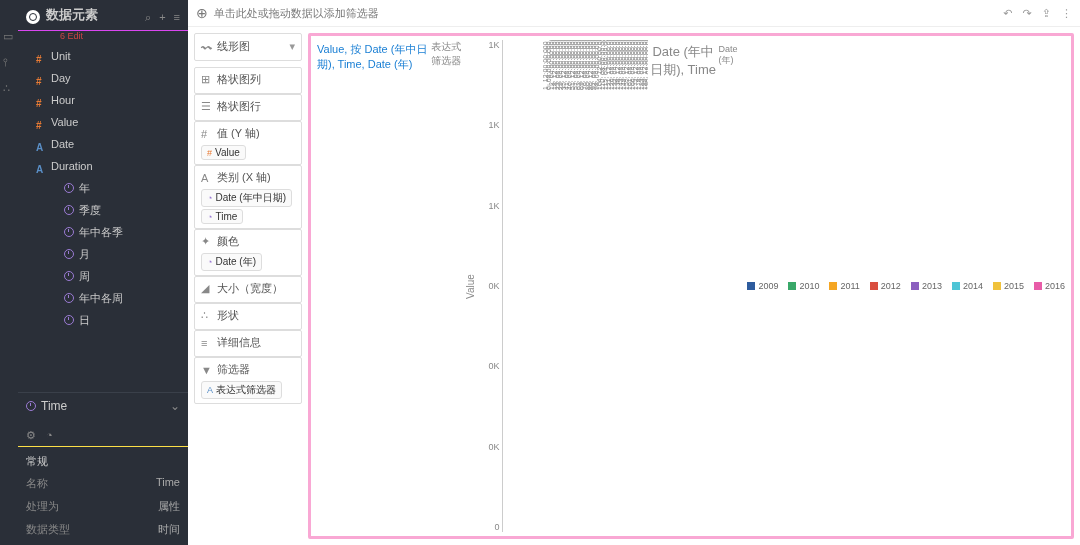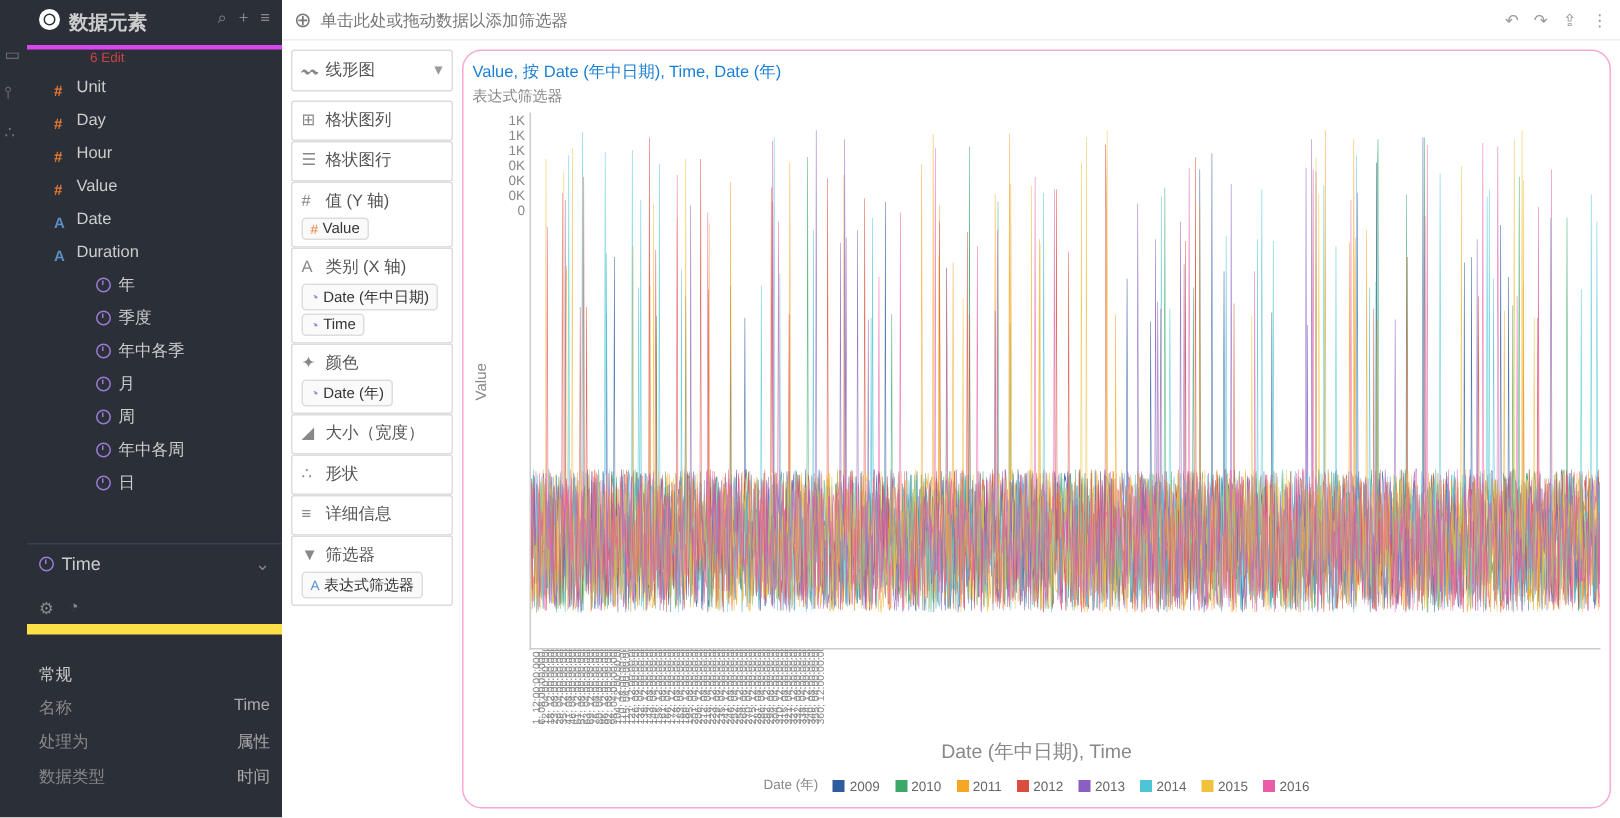--- a/index.html
+++ b/index.html
@@ -1,61 +1,61 @@
 <!DOCTYPE html>
 <html><head>
 <meta charset="utf-8">
 <style>
 *{margin:0;padding:0;box-sizing:border-box;font-family:"Microsoft YaHei",Arial,sans-serif}
 body{background:#fff;display:flex;height:545px;width:1080px;overflow:hidden;font-size:11px;color:#333}
 .sidebar{width:170px;background:#2a2f38;color:#ccc;display:flex;flex-direction:column;flex-shrink:0}
-.sb-head{display:flex;align-items:flex-start;padding:6px 8px;border-bottom:3px solid #d946ef}
+.sb-head{display:flex;align-items:flex-end;padding:6px 8px;border-bottom:1px solid #d946ef}
 .sb-logo{width:14px;height:14px;background:#fff;border-radius:50%;margin-right:6px;position:relative}
 .sb-logo::after{content:"";position:absolute;inset:3px;border:1.5px solid #2a2f38;border-radius:50%}
 .sb-title{font-weight:bold;font-size:13px;flex:1}
 .sb-icons{display:flex;gap:8px;color:#888}
 .sb-icons span{cursor:pointer}
 .sb-body{flex:1;overflow-y:auto;padding:4px 0}
 .sb-item{display:flex;align-items:center;padding:2px 4px 2px 18px;font-size:11px;cursor:pointer;line-height:18px}
 .sb-item.d2{padding-left:46px}
 .tri{width:0;height:0;border-left:4px solid #888;border-top:3px solid transparent;border-bottom:3px solid transparent;margin-right:4px;transform:rotate(90deg)}
 .ic{width:10px;height:10px;display:inline-flex;margin-right:5px;flex-shrink:0}
 .ic.hash{color:#e87b35;font-weight:bold;font-size:10px}
 .ic.A{color:#5a8fc7;font-weight:bold;font-size:10px}
 .ic.clk{border:1.5px solid #9b7bd4;border-radius:50%;position:relative}
 .ic.clk::after{content:"";position:absolute;left:3px;top:1px;width:1px;height:3px;background:#9b7bd4;box-shadow:0 3px 0 -0.5px #9b7bd4}
 .sb-panel{border-top:1px solid #3a404a;padding:6px 8px}
 .sb-ptitle{display:flex;align-items:center;font-size:12px;margin-bottom:6px}
 .sb-tabs{display:flex;gap:10px;padding:4px 8px;color:#888}
-.sb-sec{padding:16px 8px;border-top:7px solid #fde047}
+.sb-sec{padding:4px 8px;border-top:1px solid #fde047}
 .sb-row{display:flex;justify-content:space-between;padding:4px 0;font-size:11px;color:#aaa}
 .sb-row .lbl{color:#888}
 .lnav{width:18px;background:#2a2f38;display:flex;flex-direction:column;align-items:center;padding-top:30px;gap:14px;color:#777;flex-shrink:0}
 .lnav div{width:12px;height:12px;cursor:pointer}
 .main{flex:1;display:flex;flex-direction:column;overflow:hidden}
 .topbar{display:flex;align-items:center;padding:5px 8px;border-bottom:1px solid #eee;font-size:11px;color:#777}
 .topbar .plus{margin-right:6px;font-size:14px}
 .topbar .sp{flex:1}
 .topbar .act{display:flex;gap:10px;color:#999}
 .content{flex:1;display:flex;overflow:hidden;padding:6px}
 .cfg{width:108px;display:flex;flex-direction:column;gap:6px;margin-right:6px;flex-shrink:0}
 .cfg-box{border:1px solid #ddd;border-radius:2px;padding:4px 6px;background:#fff}
 .cfg-head{display:flex;align-items:center;font-size:11px;color:#555;margin-bottom:2px}
 .cfg-head .cic{width:12px;margin-right:4px;color:#888;font-size:11px}
 .chev{margin-left:auto;color:#999}
 .pill{display:inline-flex;align-items:center;border:1px solid #ddd;border-radius:3px;padding:1px 5px;font-size:10px;margin:2px 2px 0 0;background:#fafafa}
 .pill .pic{margin-right:3px;font-size:9px}
 .pill.o .pic{color:#e87b35}
 .pill.p .pic{color:#9b7bd4}
 .pill.b .pic{color:#5a8fc7}
-.chart{flex:1;border:1px solid #f9a8d4;border-radius:13px;display:flex;flex-direction:column;overflow:hidden;padding:4px 6px}
+.chart{flex:1;border:3px solid #f9a8d4;border-radius:2px;display:flex;flex-direction:row;overflow:hidden;padding:4px 6px}
 .ch-title{font-size:11px;color:#1a7fd4;padding:2px 0}
 .ch-sub{font-size:10px;color:#888;padding-bottom:4px}
 .ch-body{flex:1;position:relative;display:flex}
-.yaxis{display:flex;flex-direction:column;font-size:9px;color:#888;text-align:right;padding:0 3px;width:26px}
+.yaxis{display:flex;flex-direction:column;justify-content:space-between;font-size:9px;color:#888;text-align:right;padding:0 3px;width:26px}
 .ylab-wrap{width:12px;display:flex;align-items:center;justify-content:center}
 .ylab{transform:rotate(-90deg);font-size:10px;color:#888;white-space:nowrap}
 .plot{flex:1;position:relative;border-left:1px solid #ccc;border-bottom:1px solid #ccc}
 svg.lines{width:100%;height:100%;display:block}
 .xaxis{padding-left:38px;height:56px;font-size:7px;color:#888;display:flex;overflow:hidden}
 .xt{transform:rotate(-90deg);transform-origin:left top;white-space:nowrap;width:3px;position:relative;top:50px}
 .xlab{text-align:center;font-size:13px;color:#888;padding:3px 0}
 .legend{display:flex;justify-content:center;gap:10px;font-size:9px;color:#666;padding:4px 0}
 .lg{display:flex;align-items:center;gap:3px}
 .lg .sw{width:8px;height:8px}

